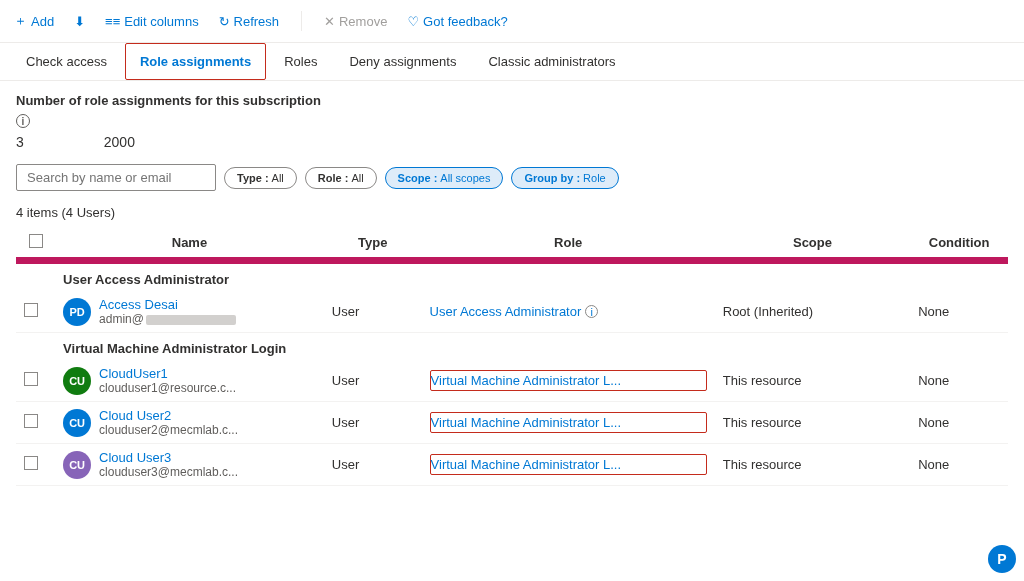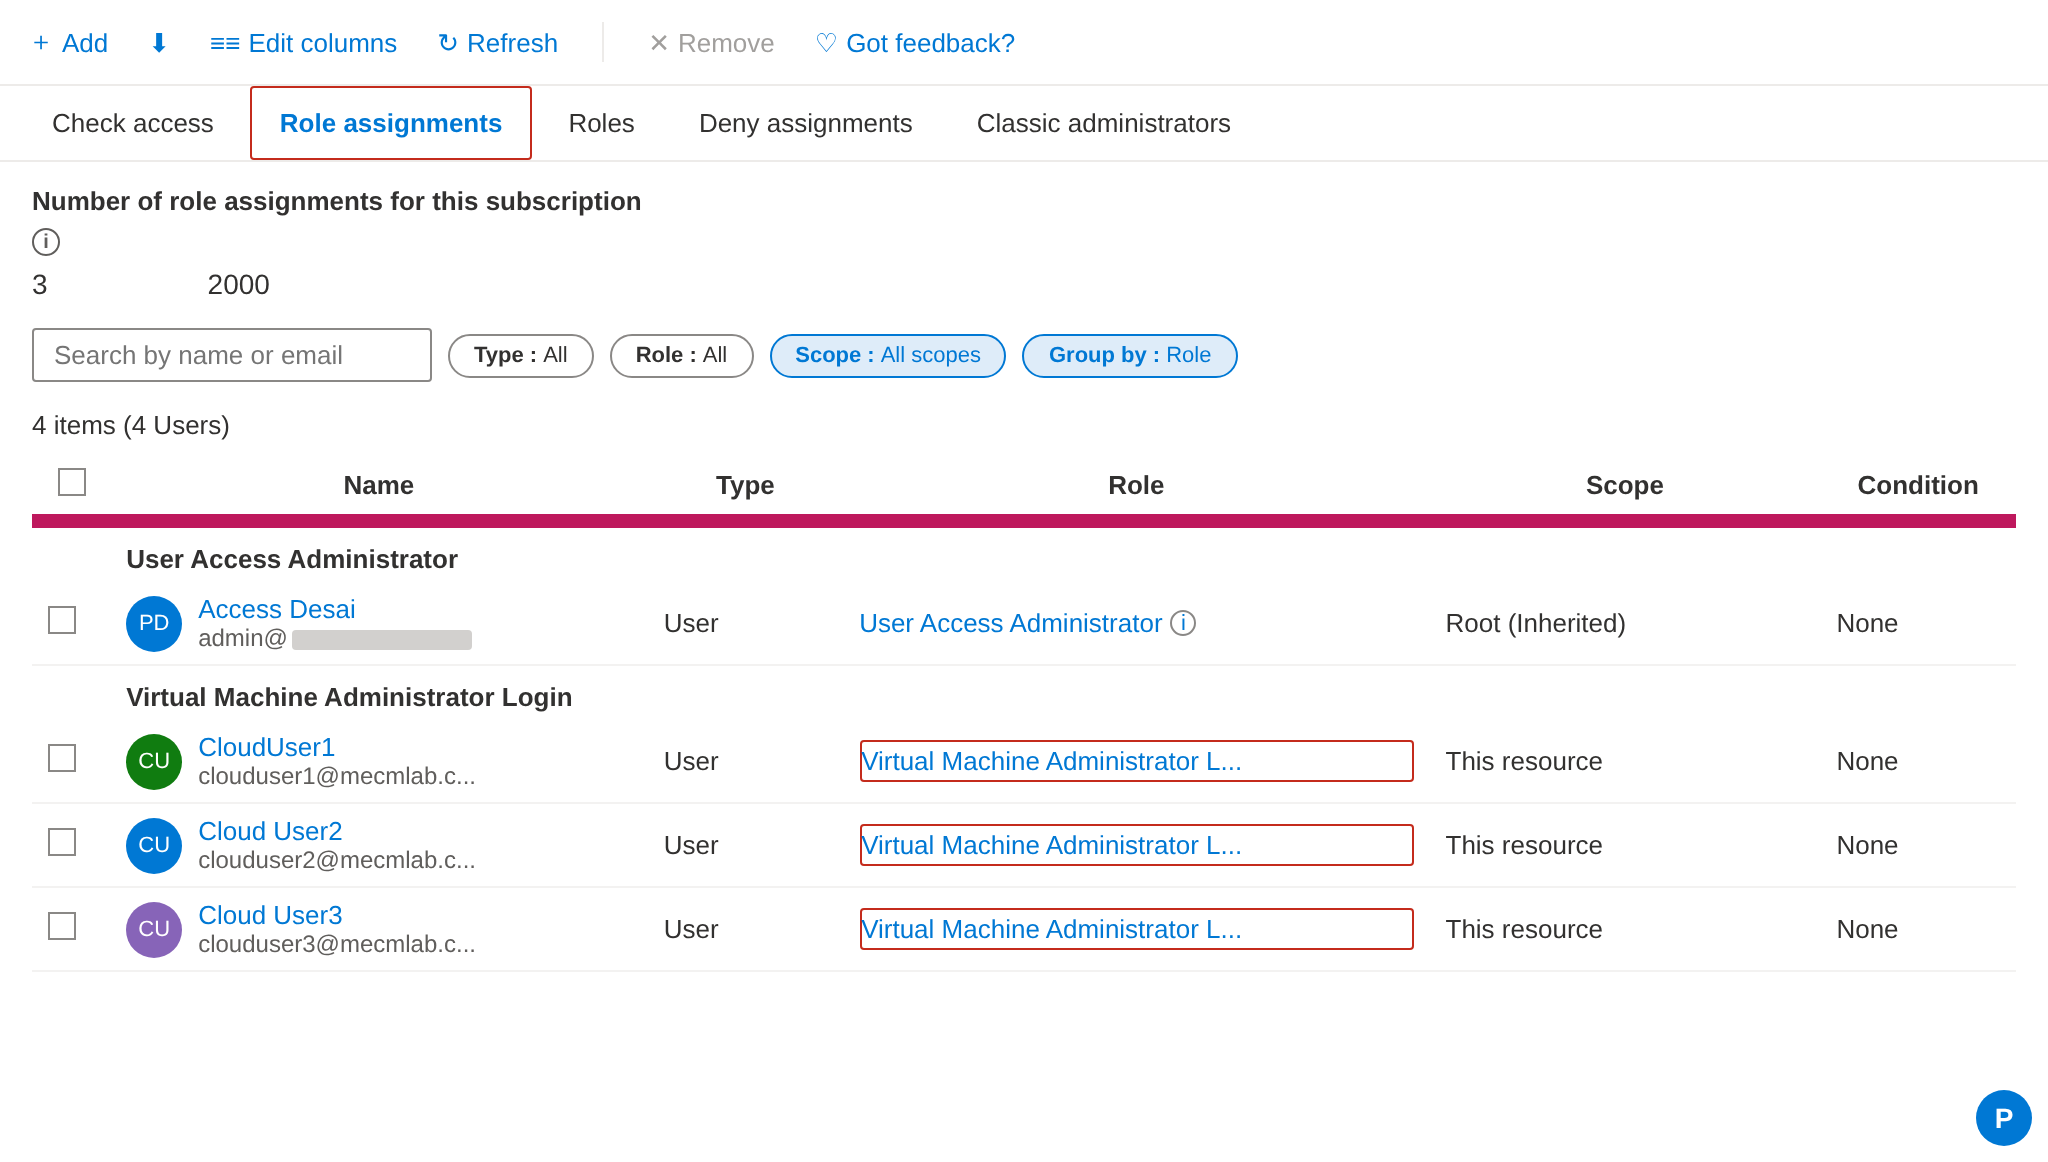--- a/index.html
+++ b/index.html
@@ -67,21 +67,21 @@
 
     .group-header td {
       font-weight: 600; font-size: 13px; padding: 8px 8px 4px 8px; color: #323130;
       background: #fff; border-bottom: none;
     }
 
     .data-row td { padding: 6px 8px; border-bottom: 1px solid #f3f2f1; vertical-align: middle; }
 
     .avatar {
       width: 28px; height: 28px; border-radius: 50%; display: inline-flex;
-      align-items: center; justify-content: center; font-size: 11px; font-weight: 400;
+      align-items: center; justify-content: center; font-size: 11px; font-weight: 700;
       color: #fff; flex-shrink: 0;
     }
     .name-cell { display: flex; align-items: center; gap: 8px; }
     .name-info { display: flex; flex-direction: column; }
     .user-name { color: #0078d4; cursor: pointer; font-size: 13px; }
     .user-email { color: #605e5c; font-size: 12px; }
     .email-blur {
       display: inline-block; background: #d2d0ce; border-radius: 2px;
       height: 10px; width: 90px; vertical-align: middle; margin-left: 2px;
     }
@@ -224,21 +224,21 @@
         </tr>
         <tr class="data-row">
         <td>
           <span class="cb"></span>
         </td>
         <td>
           <div class="name-cell">
             <div class="avatar" style="background:#107c10">CU</div>
             <div class="name-info">
               <a class="user-name">CloudUser1</a>
-              <span class="user-email">clouduser1@mecmlab.c...</span>
+              <span class="user-email">clouduser1@resource.c...</span>
             </div>
           </div>
         </td>
         <td>User</td>
         <td>
             <div class="role-box">
               <a class="role-link">Virtual Machine Administrator L...</a>
             </div>
           </td>
         <td>This resource</td>

